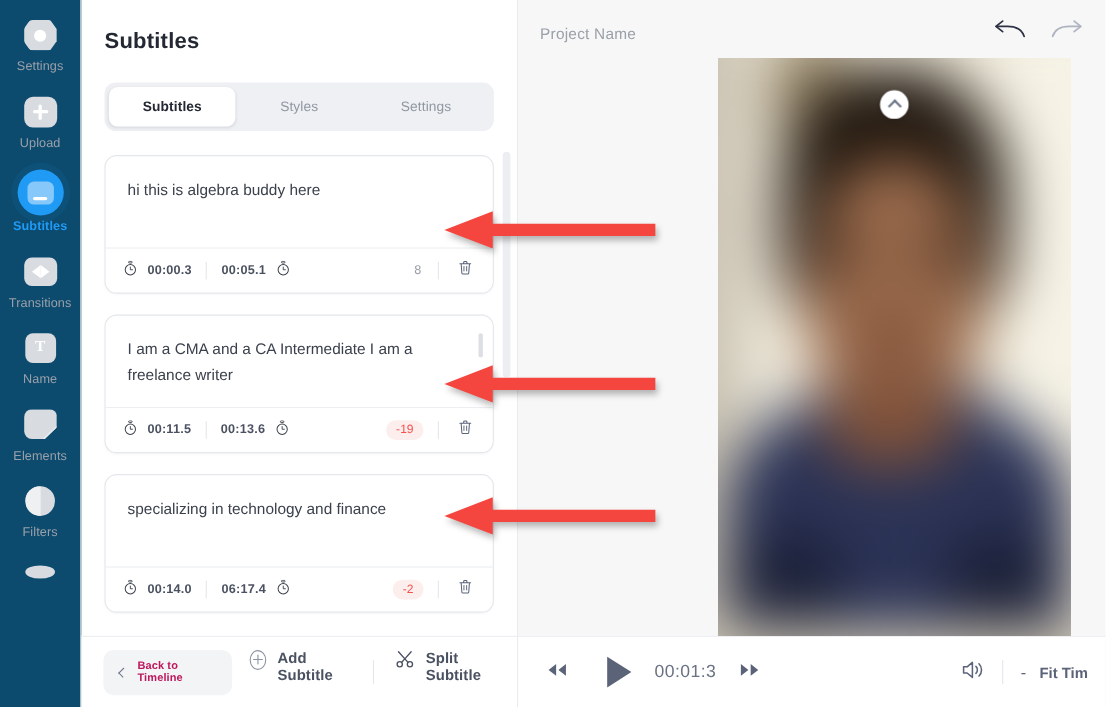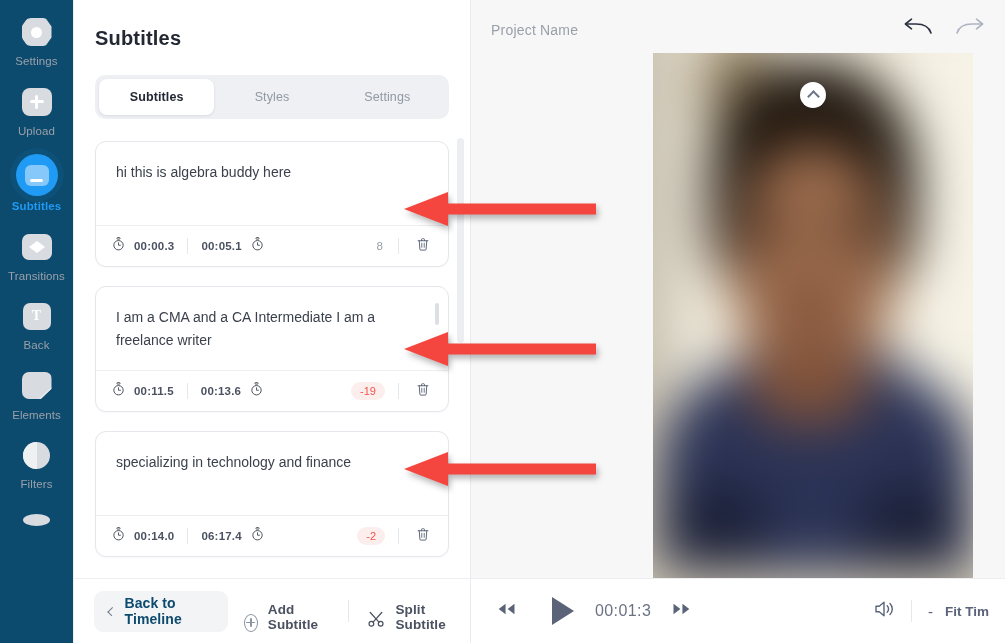--- a/index.html
+++ b/index.html
@@ -286,24 +286,24 @@
     box-sizing: border-box;
   }
   .btn-pill {
     background: #f3f4f6;
     border-radius: 9px;
     height: 41px;
     display: flex; align-items: center; gap: 10px;
     padding: 0 19px 0 15px;
     cursor: pointer;
   }
-  .btn-pill .lbl { font-size: 14px; color: #0c4a6e; font-weight: bold; letter-spacing: .1px;}
+  .btn-pill .lbl { font-size: 10px; color: #be185d; font-weight: bold; letter-spacing: .1px;}
   .chev-l { width: 7px; height: 7px; border-left: 1.6px solid #707a8a; border-bottom: 1.6px solid #707a8a; transform: rotate(45deg); display:block; }
   .btn-flat {
-    display: flex; align-items: flex-end; gap: 10px;
+    display: flex; align-items: flex-start; gap: 10px;
     padding: 0 16px; height: 41px; cursor: pointer;
   }
   .btn-flat .lbl { font-size: 13.5px; color: #4a5160; font-weight: bold; letter-spacing: .1px;}
   .plus-circ {
     width: 18px; height: 18px; border-radius: 50%;
     border: 1.4px solid #8b94a3;
     display: flex; align-items: center; justify-content: center;
     position: relative;
   }
   .plus-circ:before, .plus-circ:after{
@@ -382,21 +382,21 @@
       </div>
       <div class="rail-label">Transitions</div>
     </div>
 
     <div class="rail-item">
       <div class="rail-glyph">
         <span class="g-text">
             <b>T</b>
           </span>
       </div>
-      <div class="rail-label">Back</div>
+      <div class="rail-label">Name</div>
     </div>
 
     <div class="rail-item">
       <div class="rail-glyph">
         <span class="g-elem">
             <i></i>
           </span>
       </div>
       <div class="rail-label">Elements</div>
     </div>

